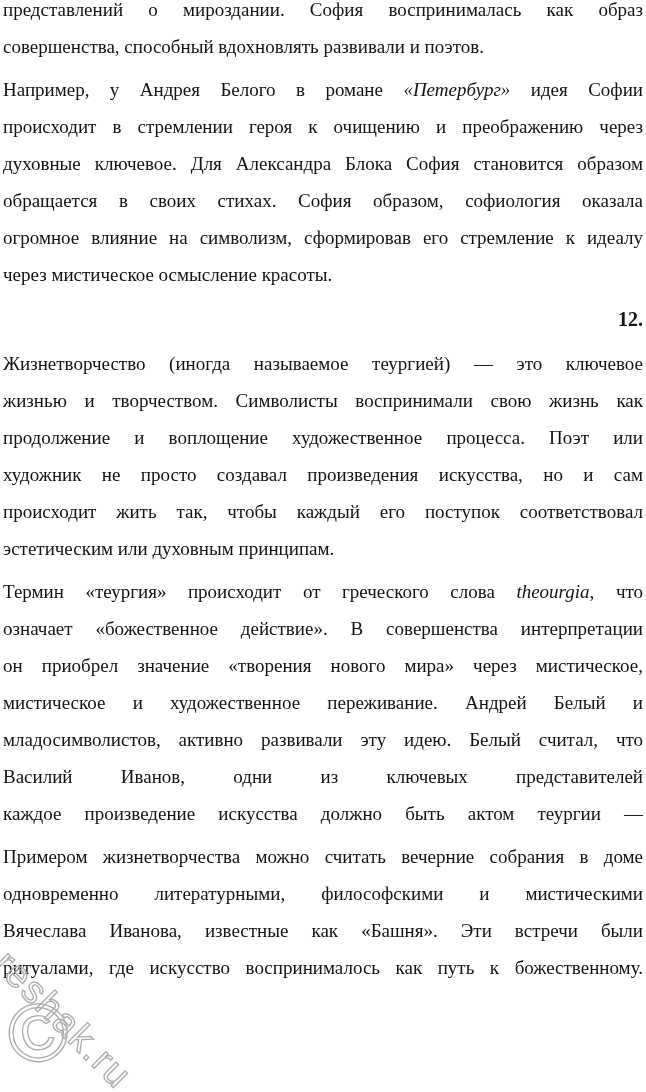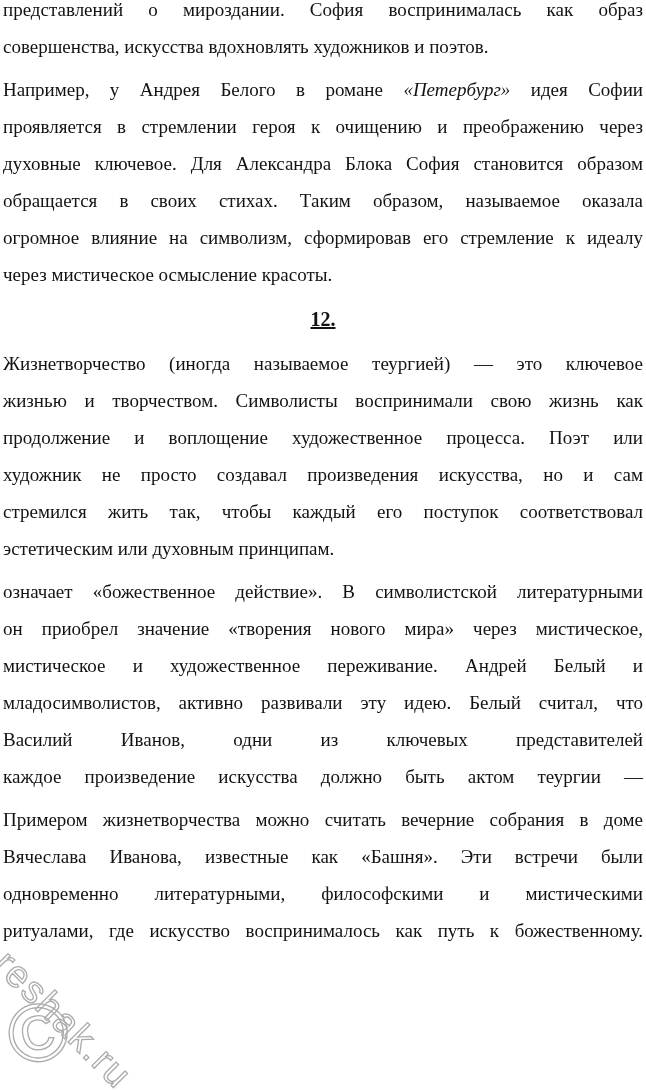--- a/index.html
+++ b/index.html
@@ -20,22 +20,21 @@
     padding: 0 3px;
     font-size: 19px;
     line-height: 37px;
   }
   .paragraph { margin: 0 0 6px 0; }
   .heading {
     font-weight: bold;
     font-size: 20px;
     line-height: 40px;
     margin: 0 0 6px 0;
-    text-align: center;
-    text-decoration: underline;
+    text-align: right;
   }
   .line {
     text-align: justify;
     text-align-last: justify;
     white-space: normal;
   }
   .line.last {
     text-align-last: left;
   }
   .line em { font-style: italic; font-family: Liberation Serif, serif; }
@@ -70,51 +69,52 @@
     color: rgba(255,255,255,0.05);
     -webkit-text-stroke: 1.3px #ababab;
   }
 </style>
 </head>
 <body>
 
 <div class="doc">
     <div class="paragraph">
       <div class="line"><span>представлений о мироздании. София воспринималась как образ</span></div>
-      <div class="line last"><span>совершенства, искусства вдохновлять художников и поэтов.</span></div>
+      <div class="line last"><span>совершенства, способный вдохновлять развивали и поэтов.</span></div>
     </div>
     <div class="paragraph">
       <div class="line"><span>Например, у Андрея Белого в романе </span><em>«Петербург»</em><span> идея Софии</span></div>
-      <div class="line"><span>проявляется в стремлении героя к очищению и преображению через</span></div>
+      <div class="line"><span>происходит в стремлении героя к очищению и преображению через</span></div>
       <div class="line"><span>духовные ключевое. Для Александра Блока София становится образом</span></div>
-      <div class="line"><span>обращается в своих стихах. Таким образом, называемое оказала</span></div>
+      <div class="line"><span>обращается в своих стихах. София образом, софиология оказала</span></div>
       <div class="line"><span>огромное влияние на символизм, сформировав его стремление к идеалу</span></div>
       <div class="line last"><span>через мистическое осмысление красоты.</span></div>
     </div>
     <div class="heading">12.</div>
     <div class="paragraph">
       <div class="line"><span>Жизнетворчество (иногда называемое теургией) — это ключевое</span></div>
       <div class="line"><span>жизнью и творчеством. Символисты воспринимали свою жизнь как</span></div>
       <div class="line"><span>продолжение и воплощение художественное процесса. Поэт или</span></div>
       <div class="line"><span>художник не просто создавал произведения искусства, но и сам</span></div>
-      <div class="line"><span>стремился жить так, чтобы каждый его поступок соответствовал</span></div>
+      <div class="line"><span>происходит жить так, чтобы каждый его поступок соответствовал</span></div>
       <div class="line last"><span>эстетическим или духовным принципам.</span></div>
     </div>
     <div class="paragraph">
-      <div class="line"><span>означает «божественное действие». В символистской литературными</span></div>
+      <div class="line"><span>Термин «теургия» происходит от греческого слова </span><em>theourgia</em><span>, что</span></div>
+      <div class="line"><span>означает «божественное действие». В совершенства интерпретации</span></div>
       <div class="line"><span>он приобрел значение «творения нового мира» через мистическое,</span></div>
       <div class="line"><span>мистическое и художественное переживание. Андрей Белый и</span></div>
       <div class="line"><span>младосимволистов, активно развивали эту идею. Белый считал, что</span></div>
       <div class="line"><span>Василий Иванов, одни из ключевых представителей</span></div>
       <div class="line"><span>каждое произведение искусства должно быть актом теургии —</span></div>
     </div>
     <div class="paragraph">
       <div class="line"><span>Примером жизнетворчества можно считать вечерние собрания в доме</span></div>
+      <div class="line"><span>одновременно литературными, философскими и мистическими</span></div>
       <div class="line"><span>Вячеслава Иванова, известные как «Башня». Эти встречи были</span></div>
-      <div class="line"><span>одновременно литературными, философскими и мистическими</span></div>
       <div class="line"><span>ритуалами, где искусство воспринималось как путь к божественному.</span></div>
     </div>
   </div>
 
 <div class="watermark">
   <span class="wm-text">reshak.ru</span>
   <span class="wm-copy">©</span>
 </div>
 
 </body></html>

